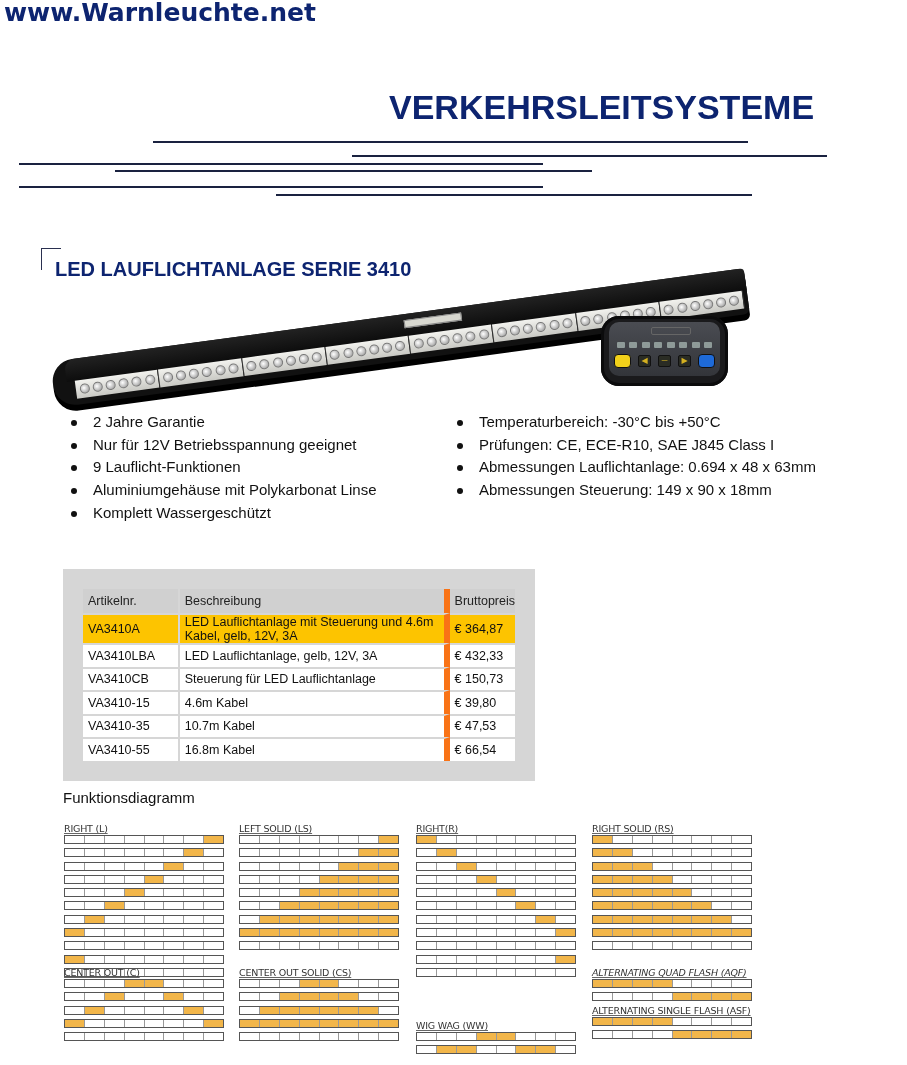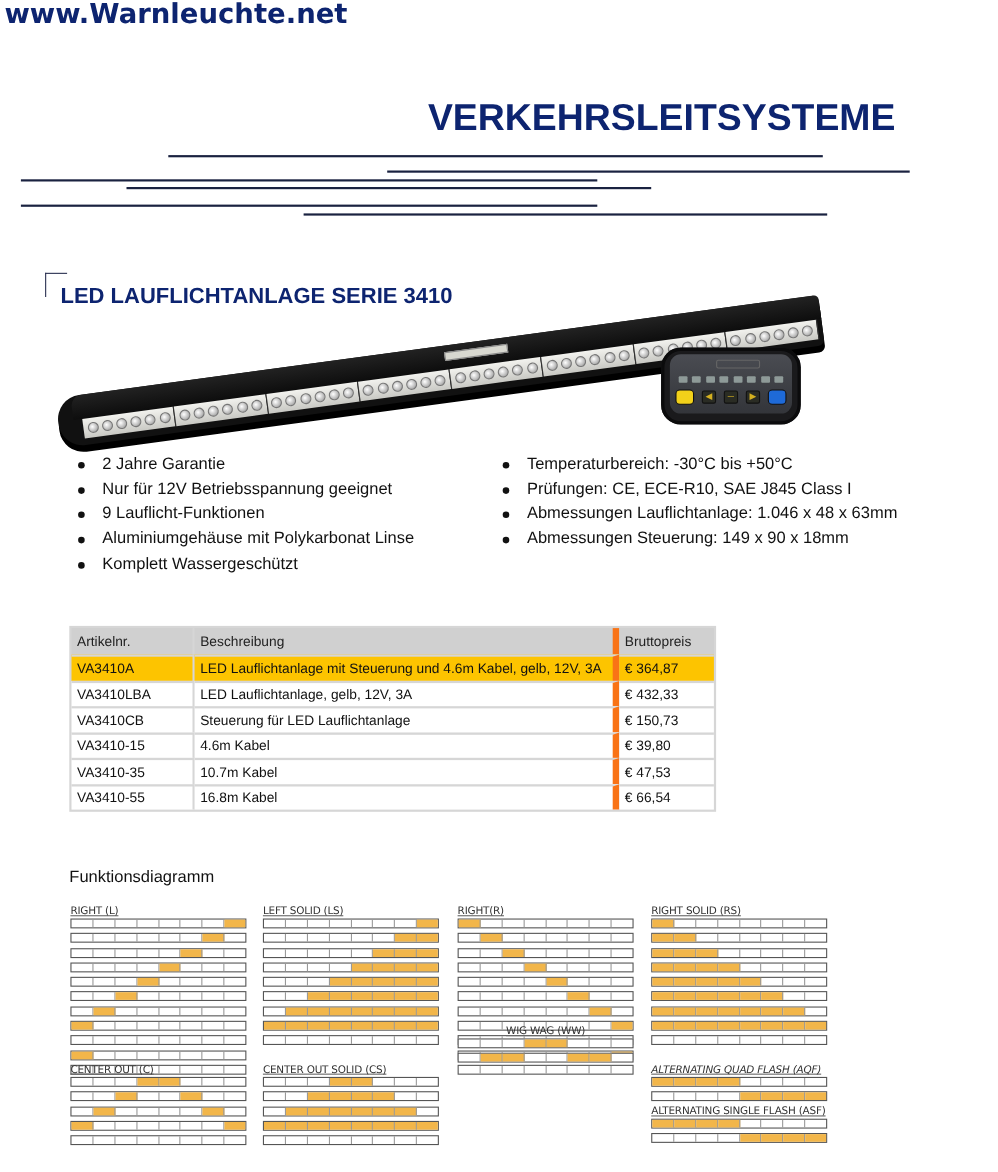--- a/index.html
+++ b/index.html
@@ -31,21 +31,21 @@
     .controller .btn { width: 13px; height: 12px; background: #2a2c24; border: 1px solid #111; border-radius: 2px; color: #d4b020; font-size: 8px; line-height: 10px; text-align: center; }
     .controller .btn.yellow { width: 17px; height: 14px; background: #f2d11a; border-radius: 4px; }
     .controller .btn.blue { width: 17px; height: 14px; background: #1e6ad8; border-radius: 4px; }
 
     .features { position: absolute; list-style: none; font-size: 15px; color: #111; }
     .features li { position: relative; height: 22.7px; line-height: 22.7px; padding-left: 22px; }
     .features li::before { content: ""; position: absolute; left: 0; top: 9px; width: 6px; height: 6px; border-radius: 50%; background: #111; }
     .features.left { left: 71px; top: 411px; }
     .features.right { left: 457px; top: 411px; }
 
-    .price-table { position: absolute; left: 63px; top: 569px; width: 588px; border-collapse: separate; border-spacing: 0; font-size: 12.5px; background: #d6d6d6; padding: 2px; }
+    .price-table { position: absolute; left: 63px; top: 569px; width: 472px; border-collapse: separate; border-spacing: 0; font-size: 12.5px; background: #d6d6d6; padding: 20px; }
     .price-table th { background: #d0d0d0; font-weight: normal; text-align: left; height: 24px; padding-left: 5px; color: #222; }
     .price-table td { background: #fff; height: 23.5px; padding-left: 5px; border-top: 2px solid #d6d6d6; color: #111; }
     .price-table .col-art { width: 112px; border-right: 2px solid #d6d6d6; }
     .price-table .col-desc { width: 386px; border-right: 6px solid #f97316; }
     .price-table tr.hl td { background: #fdc400; }
 
     .diag-heading { position: absolute; left: 63px; top: 789px; font-weight: normal; font-size: 15px; color: #111; }
     .diagram { position: absolute; }
     .diagram .dlabel { font-family: "DejaVu Sans", sans-serif; font-size: 9.5px; color: #333; text-decoration: underline; text-decoration-color: #666; height: 12px; line-height: 12px; white-space: nowrap; letter-spacing: -0.2px; }
     .diagram .drow { display: flex; width: 160px; height: 9px; border: 1.5px solid #555; margin-bottom: 4.3px; background: #fff; }
@@ -170,21 +170,21 @@
   <li>2 Jahre Garantie</li>
   <li>Nur für 12V Betriebsspannung geeignet</li>
   <li>9 Lauflicht-Funktionen</li>
   <li>Aluminiumgehäuse mit Polykarbonat Linse</li>
   <li>Komplett Wassergeschützt</li>
 </ul>
 
 <ul class="features right">
   <li>Temperaturbereich: -30°C bis +50°C</li>
   <li>Prüfungen: CE, ECE-R10, SAE J845 Class I</li>
-  <li>Abmessungen Lauflichtanlage: 1.046 x 48 x 63mm</li>
+  <li>Abmessungen Lauflichtanlage: 0.694 x 48 x 63mm</li>
   <li>Abmessungen Steuerung: 149 x 90 x 18mm</li>
 </ul>
 
 <table class="price-table">
   <thead>
     <tr>
       <th class="col-art">Artikelnr.</th>
       <th class="col-desc">Beschreibung</th>
       <th>Bruttopreis</th>
     </tr>
@@ -736,21 +736,21 @@
         <div class="dcell"></div>
         <div class="dcell"></div>
         <div class="dcell"></div>
         <div class="dcell"></div>
         <div class="dcell"></div>
         <div class="dcell"></div>
         <div class="dcell"></div>
         <div class="dcell"></div>
       </div>
     </div>
-    <div class="diagram" style="left: 416px; top: 932px; text-align: center;">
+    <div class="diagram" style="left: 416px; top: 1020px;">
       <div class="dlabel">WIG WAG (WW)</div>
       <div class="drow">
         <div class="dcell"></div>
         <div class="dcell"></div>
         <div class="dcell"></div>
         <div class="dcell on"></div>
         <div class="dcell on"></div>
         <div class="dcell"></div>
         <div class="dcell"></div>
         <div class="dcell"></div>

